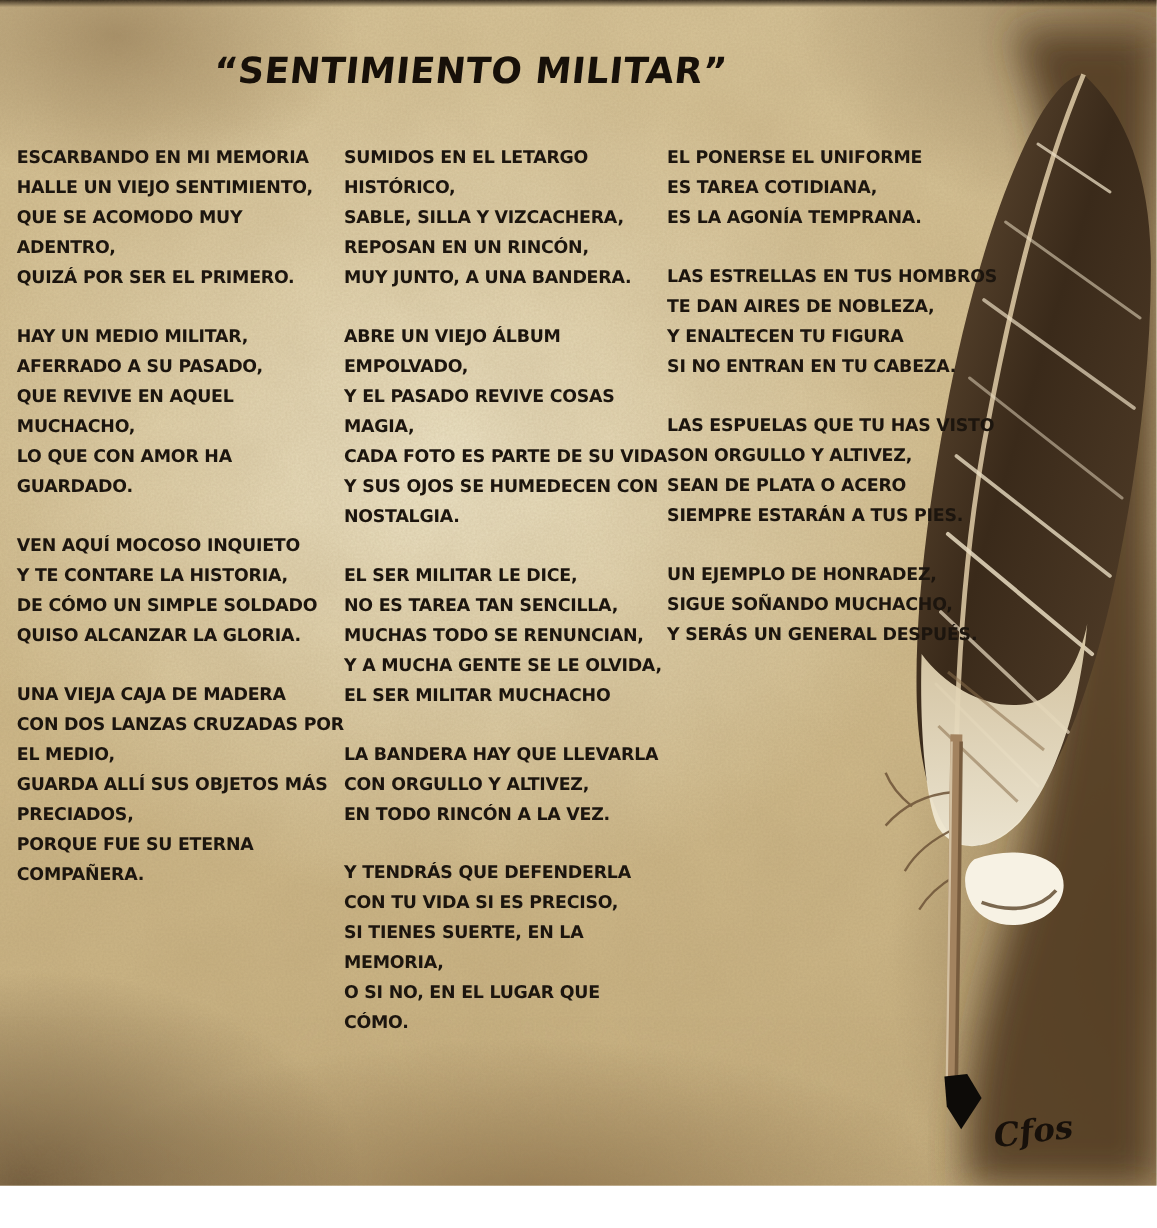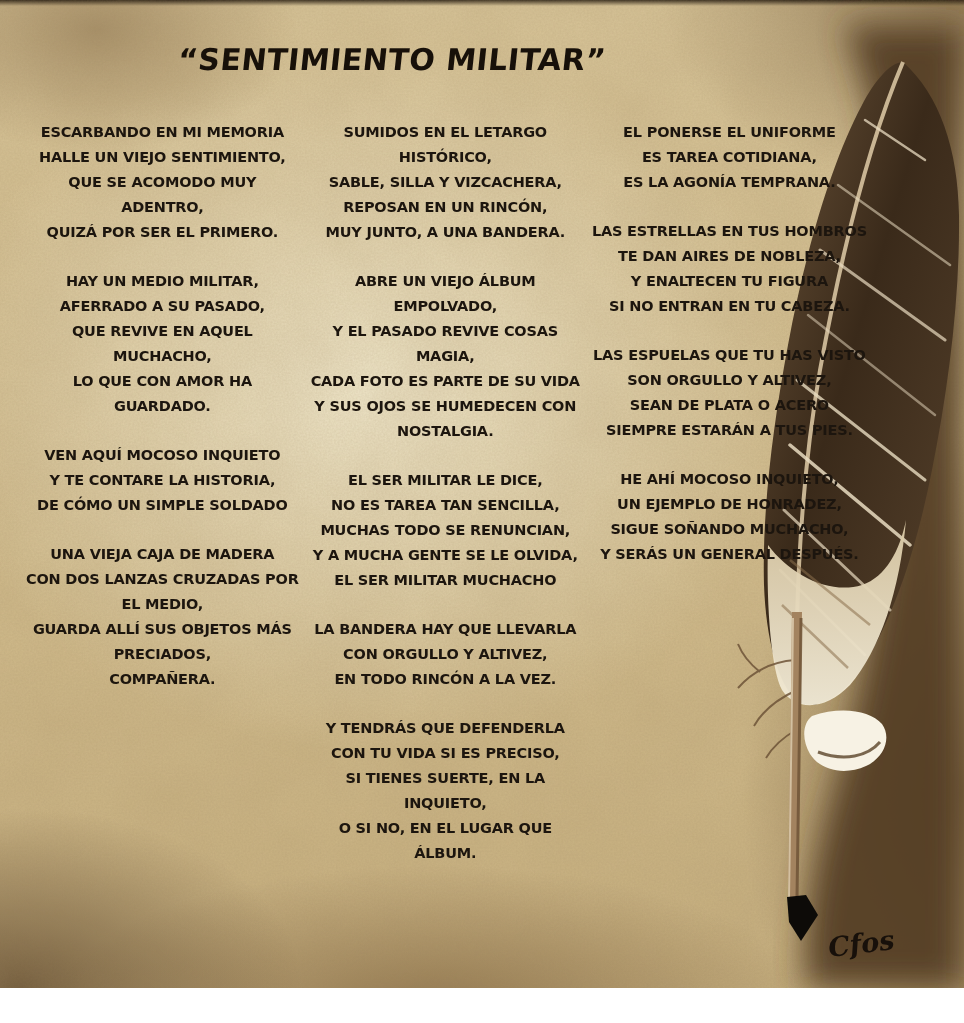--- a/index.html
+++ b/index.html
@@ -15,21 +15,21 @@
       radial-gradient(ellipse 60% 48% at 38% 40%, rgba(243,235,208,.92), rgba(243,235,208,0) 75%),
       linear-gradient(180deg,#d9c69a 0%,#d2bd8e 55%,#c9b282 100%);}
   .top-edge{position:absolute;left:0;top:0;width:964px;height:6px;
     background:linear-gradient(180deg,rgba(22,14,6,.85),rgba(22,14,6,0));}
   .art{position:absolute;left:0;top:0;pointer-events:none;}
   .title{position:absolute;left:14px;top:42px;width:756px;text-align:center;
     font-size:30px;font-weight:700;color:#171009;letter-spacing:.5px;
     transform:skewX(-6deg);}
   .poem{position:absolute;left:14px;top:120px;width:760px;display:flex;
     color:#1c150e;}
-  .poem-col{flex:0 0 262px;text-align:center;margin-left:12px;}
+  .poem-col{flex:0 0 262px;text-align:left;}
   .poem-col:nth-child(2){flex:0 0 240px;}
   .poem-col:nth-child(3){flex:0 0 258px;}
   .stanza{margin:0 0 24px 0;}
   .poem-line{font-size:14.5px;font-weight:700;line-height:25px;white-space:nowrap;
     letter-spacing:-0.2px;}
   .signature{position:absolute;left:828px;top:928px;font-family:"DejaVu Serif","Liberation Serif",serif;
     font-style:italic;font-weight:700;font-size:27px;color:#17100a;transform:rotate(-7deg);}
 </style>
 </head>
 <body>
@@ -129,27 +129,29 @@
           <div class="poem-line">AFERRADO A SU PASADO,</div>
           <div class="poem-line">QUE REVIVE EN AQUEL</div>
           <div class="poem-line">MUCHACHO,</div>
           <div class="poem-line">LO QUE CON AMOR HA</div>
           <div class="poem-line">GUARDADO.</div>
         </div>
         <div class="stanza">
           <div class="poem-line">VEN AQUÍ MOCOSO INQUIETO</div>
           <div class="poem-line">Y TE CONTARE LA HISTORIA,</div>
           <div class="poem-line">DE CÓMO UN SIMPLE SOLDADO</div>
+          <div class="poem-line">QUISO ALCANZAR LA GLORIA.</div>
         </div>
         <div class="stanza">
           <div class="poem-line">UNA VIEJA CAJA DE MADERA</div>
           <div class="poem-line">CON DOS LANZAS CRUZADAS POR</div>
           <div class="poem-line">EL MEDIO,</div>
           <div class="poem-line">GUARDA ALLÍ SUS OBJETOS MÁS</div>
           <div class="poem-line">PRECIADOS,</div>
+          <div class="poem-line">PORQUE FUE SU ETERNA</div>
           <div class="poem-line">COMPAÑERA.</div>
         </div>
       </div>
       <div class="poem-col">
         <div class="stanza">
           <div class="poem-line">SUMIDOS EN EL LETARGO</div>
           <div class="poem-line">HISTÓRICO,</div>
           <div class="poem-line">SABLE, SILLA Y VIZCACHERA,</div>
           <div class="poem-line">REPOSAN EN UN RINCÓN,</div>
           <div class="poem-line">MUY JUNTO, A UNA BANDERA.</div>
@@ -172,23 +174,23 @@
         </div>
         <div class="stanza">
           <div class="poem-line">LA BANDERA HAY QUE LLEVARLA</div>
           <div class="poem-line">CON ORGULLO Y ALTIVEZ,</div>
           <div class="poem-line">EN TODO RINCÓN A LA VEZ.</div>
         </div>
         <div class="stanza">
           <div class="poem-line">Y TENDRÁS QUE DEFENDERLA</div>
           <div class="poem-line">CON TU VIDA SI ES PRECISO,</div>
           <div class="poem-line">SI TIENES SUERTE, EN LA</div>
-          <div class="poem-line">INQUIETO,</div>
+          <div class="poem-line">MEMORIA,</div>
           <div class="poem-line">O SI NO, EN EL LUGAR QUE</div>
-          <div class="poem-line">ÁLBUM.</div>
+          <div class="poem-line">CÓMO.</div>
         </div>
       </div>
       <div class="poem-col">
         <div class="stanza">
           <div class="poem-line">EL PONERSE EL UNIFORME</div>
           <div class="poem-line">ES TAREA COTIDIANA,</div>
           <div class="poem-line">ES LA AGONÍA TEMPRANA.</div>
         </div>
         <div class="stanza">
           <div class="poem-line">LAS ESTRELLAS EN TUS HOMBROS</div>
@@ -196,21 +198,20 @@
           <div class="poem-line">Y ENALTECEN TU FIGURA</div>
           <div class="poem-line">SI NO ENTRAN EN TU CABEZA.</div>
         </div>
         <div class="stanza">
           <div class="poem-line">LAS ESPUELAS QUE TU HAS VISTO</div>
           <div class="poem-line">SON ORGULLO Y ALTIVEZ,</div>
           <div class="poem-line">SEAN DE PLATA O ACERO</div>
           <div class="poem-line">SIEMPRE ESTARÁN A TUS PIES.</div>
         </div>
         <div class="stanza">
-          <div class="poem-line">HE AHÍ MOCOSO INQUIETO,</div>
           <div class="poem-line">UN EJEMPLO DE HONRADEZ,</div>
           <div class="poem-line">SIGUE SOÑANDO MUCHACHO,</div>
           <div class="poem-line">Y SERÁS UN GENERAL DESPUÉS.</div>
         </div>
       </div>
     </div>
 
   <div class="signature">Cfos</div>
 </div>
 

